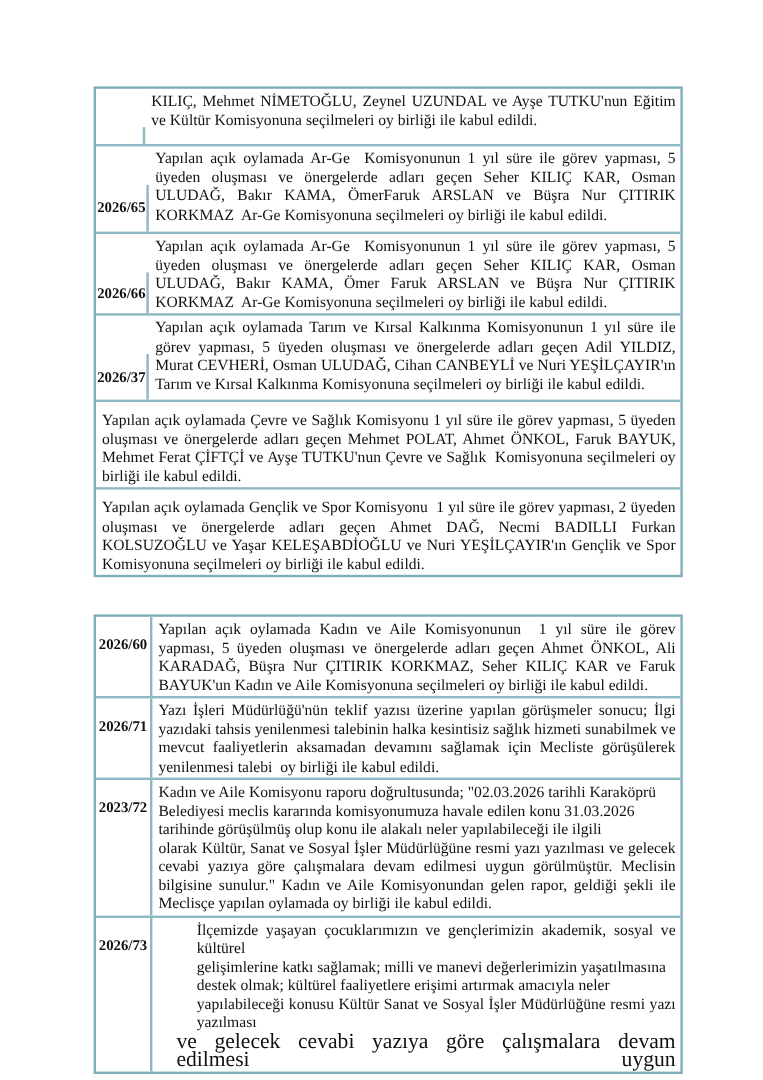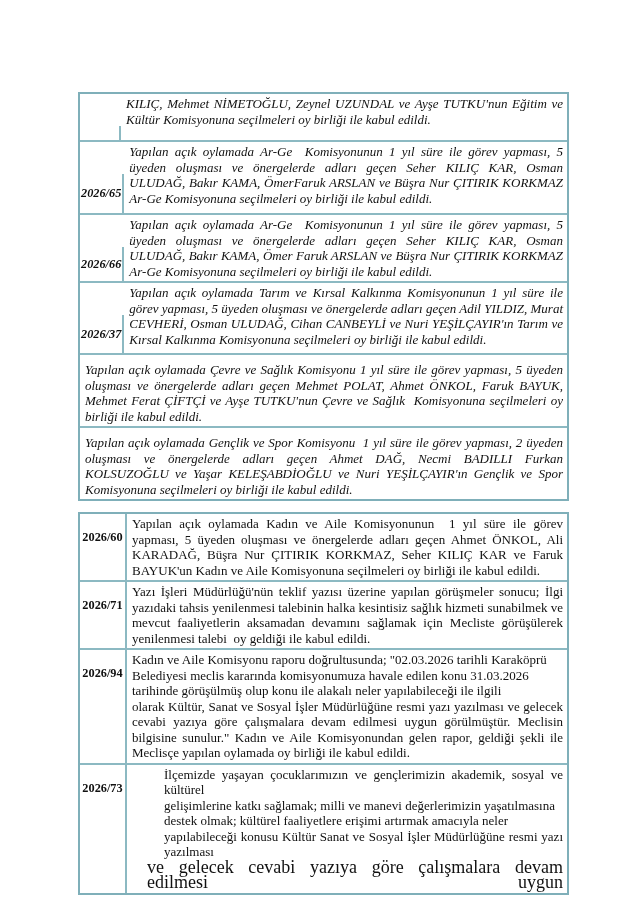--- a/index.html
+++ b/index.html
@@ -17,21 +17,21 @@
     position:relative;
     overflow:hidden;
   }
   .decision-table{
     position:absolute;
     left:78px;
     width:491px;
     border:2px solid var(--outer-border);
     background:#ffffff;
   }
-  #table-upper{top:92px;font-style:italic;}
+  #table-upper{top:72px;}
   #table-lower{top:512px;}
   .t-row{
     display:flex;
     align-items:stretch;
   }
   .t-row + .t-row{border-top:2px solid var(--border-color);}
   .no-cell{
     flex:0 0 41px;
     border-right:2px solid var(--border-color);
     font-weight:bold;
@@ -108,25 +108,25 @@
 
 <div id="table-lower" class="decision-table">
 
   <div class="t-row r-h61">
     <div class="no-cell no-top">2026/60</div>
     <div class="text-cell">Yapılan açık oylamada Kadın ve Aile Komisyonunun  1 yıl süre ile görev yapması, 5 üyeden oluşması ve önergelerde adları geçen Ahmet ÖNKOL, Ali KARADAĞ, Büşra Nur ÇITIRIK KORKMAZ, Seher KILIÇ KAR ve Faruk BAYUK'un Kadın ve Aile Komisyonuna seçilmeleri oy birliği ile kabul edildi.</div>
   </div>
 
   <div class="t-row r-h61">
     <div class="no-cell no-top">2026/71</div>
-    <div class="text-cell">Yazı İşleri Müdürlüğü'nün teklif yazısı üzerine yapılan görüşmeler sonucu; İlgi yazıdaki tahsis yenilenmesi talebinin halka kesintisiz sağlık hizmeti sunabilmek ve mevcut faaliyetlerin aksamadan devamını sağlamak için Mecliste görüşülerek yenilenmesi talebi  oy geldiği ile kabul edildi.</div>
+    <div class="text-cell">Yazı İşleri Müdürlüğü'nün teklif yazısı üzerine yapılan görüşmeler sonucu; İlgi yazıdaki tahsis yenilenmesi talebinin halka kesintisiz sağlık hizmeti sunabilmek ve mevcut faaliyetlerin aksamadan devamını sağlamak için Mecliste görüşülerek yenilenmesi talebi  oy birliği ile kabul edildi.</div>
   </div>
 
   <div class="t-row r-h98">
-    <div class="no-cell no-top">2026/94</div>
+    <div class="no-cell no-top">2023/72</div>
     <div class="text-cell">Kadın ve Aile Komisyonu raporu doğrultusunda; "02.03.2026 tarihli Karaköprü
 Belediyesi meclis kararında komisyonumuza havale edilen konu 31.03.2026
 tarihinde görüşülmüş olup konu ile alakalı neler yapılabileceği ile ilgili
 olarak Kültür, Sanat ve Sosyal İşler Müdürlüğüne resmi yazı yazılması ve gelecek cevabi yazıya göre çalışmalara devam edilmesi uygun görülmüştür. Meclisin bilgisine sunulur." Kadın ve Aile Komisyonundan gelen rapor, geldiği şekli ile Meclisçe yapılan oylamada oy birliği ile kabul edildi.</div>
   </div>
 
   <div class="t-row r-h71">
     <div class="no-cell no-top">2026/73</div>
     <div style="flex:1 1 auto;overflow:hidden;">
       <div class="text-cell" style="padding-bottom:0;margin-left:32px;">İlçemizde yaşayan çocuklarımızın ve gençlerimizin akademik, sosyal ve kültürel

